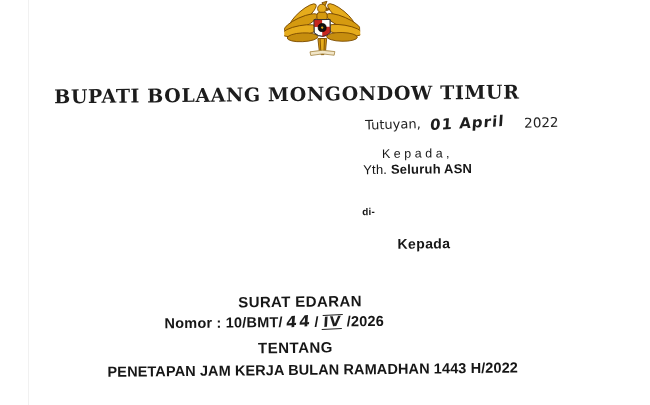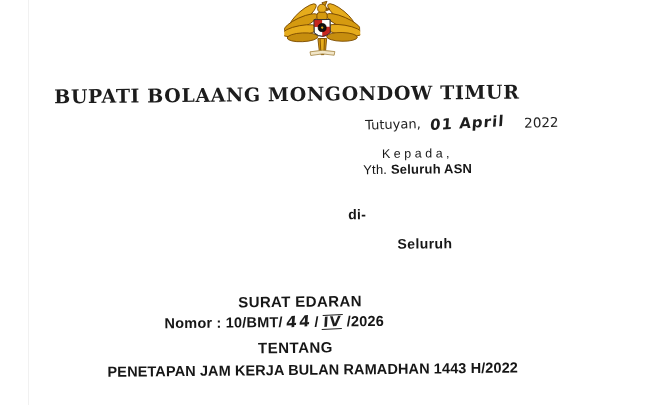--- a/index.html
+++ b/index.html
@@ -72,22 +72,22 @@
   .recipient{
     position:absolute;left:358px;top:148px;width:120px;
     text-align:center;
     line-height:15px;
     font-size:12.5px;
   }
   .kepada{letter-spacing:3.5px;}
   .yth-line{font-size:13px;letter-spacing:0.2px;}
   .yth-name{font-weight:bold;margin-top:15px;}
   .di-line{
-    position:absolute;left:348px;top:207px;
-    font-weight:bold;font-size:14px;letter-spacing:0.3px;
+    position:absolute;left:362px;top:207px;
+    font-weight:bold;font-size:10px;letter-spacing:0.3px;
   }
   .city-line{
     position:absolute;left:397px;top:237px;
     font-weight:bold;font-size:14px;letter-spacing:0.4px;
   }
   
   .subject-line{
     position:absolute;left:0;width:100%;
     text-align:center;font-weight:bold;
     white-space:nowrap;
@@ -169,21 +169,21 @@
     <div class="recipient">
       <div class="kepada">Kepada,</div>
       <div class="yth-line">
         <span>Yth.</span>
         <span class="yth-name">Seluruh ASN</span>
       </div>
     </div>
 
     <div class="di-line">di-</div>
 
-    <div class="city-line">Seluruh</div>
+    <div class="city-line">Kepada</div>
 
     <div class="subject-line surat-edaran">SURAT EDARAN</div>
 
     <div class="subject-line nomor-line">
       <span>Nomor : 10/BMT/</span>
       <span class="handwrite hand-number">44</span>
       <span>/</span>
       <span class="handwrite hand-month">IV</span>
       <span>/2026</span>
     </div>

